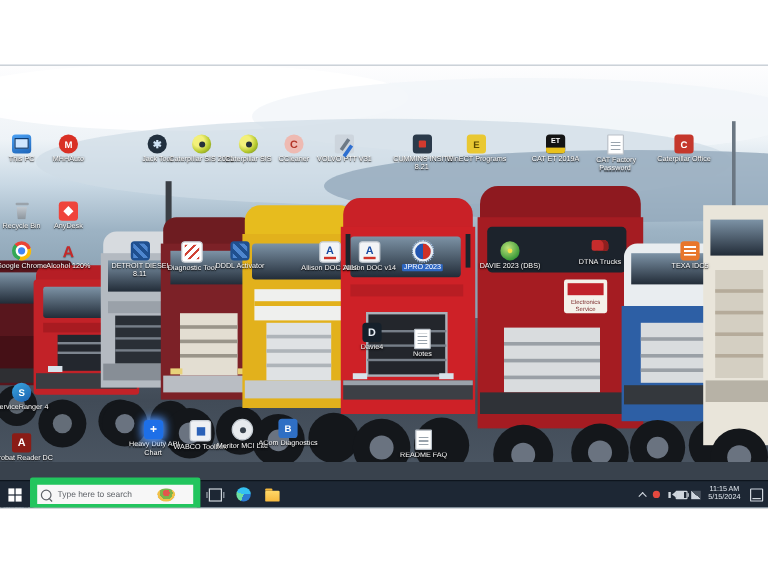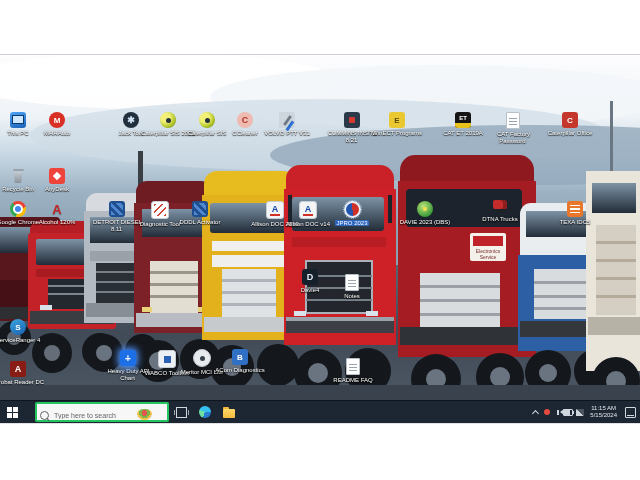--- a/index.html
+++ b/index.html
@@ -95,22 +95,22 @@
   .a-acom::after{content:"B";font-size:8px}
   .a-davied{background:#15202b;border-radius:3px;color:#e6edf5}
   .a-davied::after{content:"D";font-size:9px}
   
   #taskbar{position:absolute;left:0;bottom:0;width:640px;height:22px;background:#1d2734;
            display:flex;align-items:center;border-top:1px solid #0d141d}
   .tb-btn{width:24px;height:22px;display:flex;align-items:center;justify-content:center;flex:0 0 auto}
   #start-logo{width:11px;height:11px;position:relative}
   #start-logo::before{content:"";position:absolute;left:0;top:0;width:5px;height:5px;background:#fff;
                       box-shadow:6px 0 #fff,0 6px #fff,6px 6px #fff}
-  #searchbox{height:16px;width:124px;background:#f7f7f7;border:2px solid #22c55e;border-radius:2px;
-             display:flex;align-items:flex-end;gap:3px;padding:0 3px;flex:0 0 auto;margin-left:11px}
+  #searchbox{height:16px;width:124px;background:#f7f7f7;border:6px solid #22c55e;border-radius:2px;
+             display:flex;align-items:center;gap:3px;padding:0 3px;flex:0 0 auto;margin-left:1px}
   #search-mag{width:7px;height:7px;border:1px solid #5f6368;border-radius:50%;position:relative;flex:0 0 auto}
   #search-mag::after{content:"";position:absolute;width:4px;height:1px;background:#5f6368;
                      transform:rotate(45deg);left:5px;top:7px}
   #search-input{border:0;background:transparent;font-size:7px;color:#444;width:78px;outline:none;
                 font-family:"Liberation Sans",sans-serif}
   #search-input::placeholder{color:#5f6368}
   #search-doodle{width:15px;height:11px;border-radius:45% 45% 50% 50%;flex:0 0 auto;
                  background:radial-gradient(circle at 50% 35%,#e2574c 0 28%,#7db54a 28% 52%,#f0c04a 52% 72%,#d9e2ea 72%)}
   .tv-icon{width:9px;height:9px;border:1px solid #cfd6dd;position:relative}
   .tv-icon::before{content:"";position:absolute;left:-3px;top:2px;width:1px;height:5px;background:#9fa8b2}

